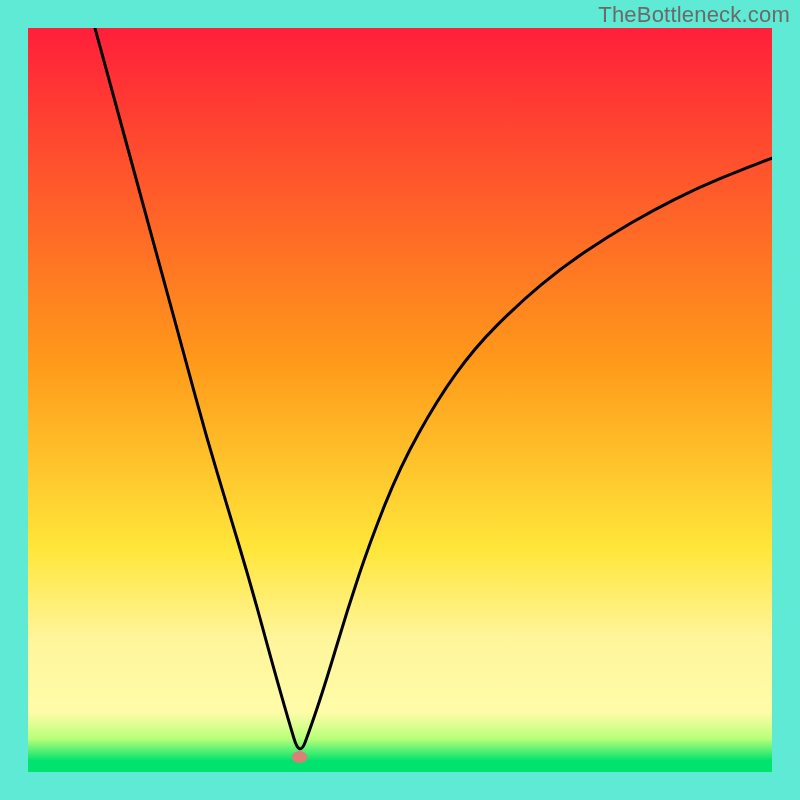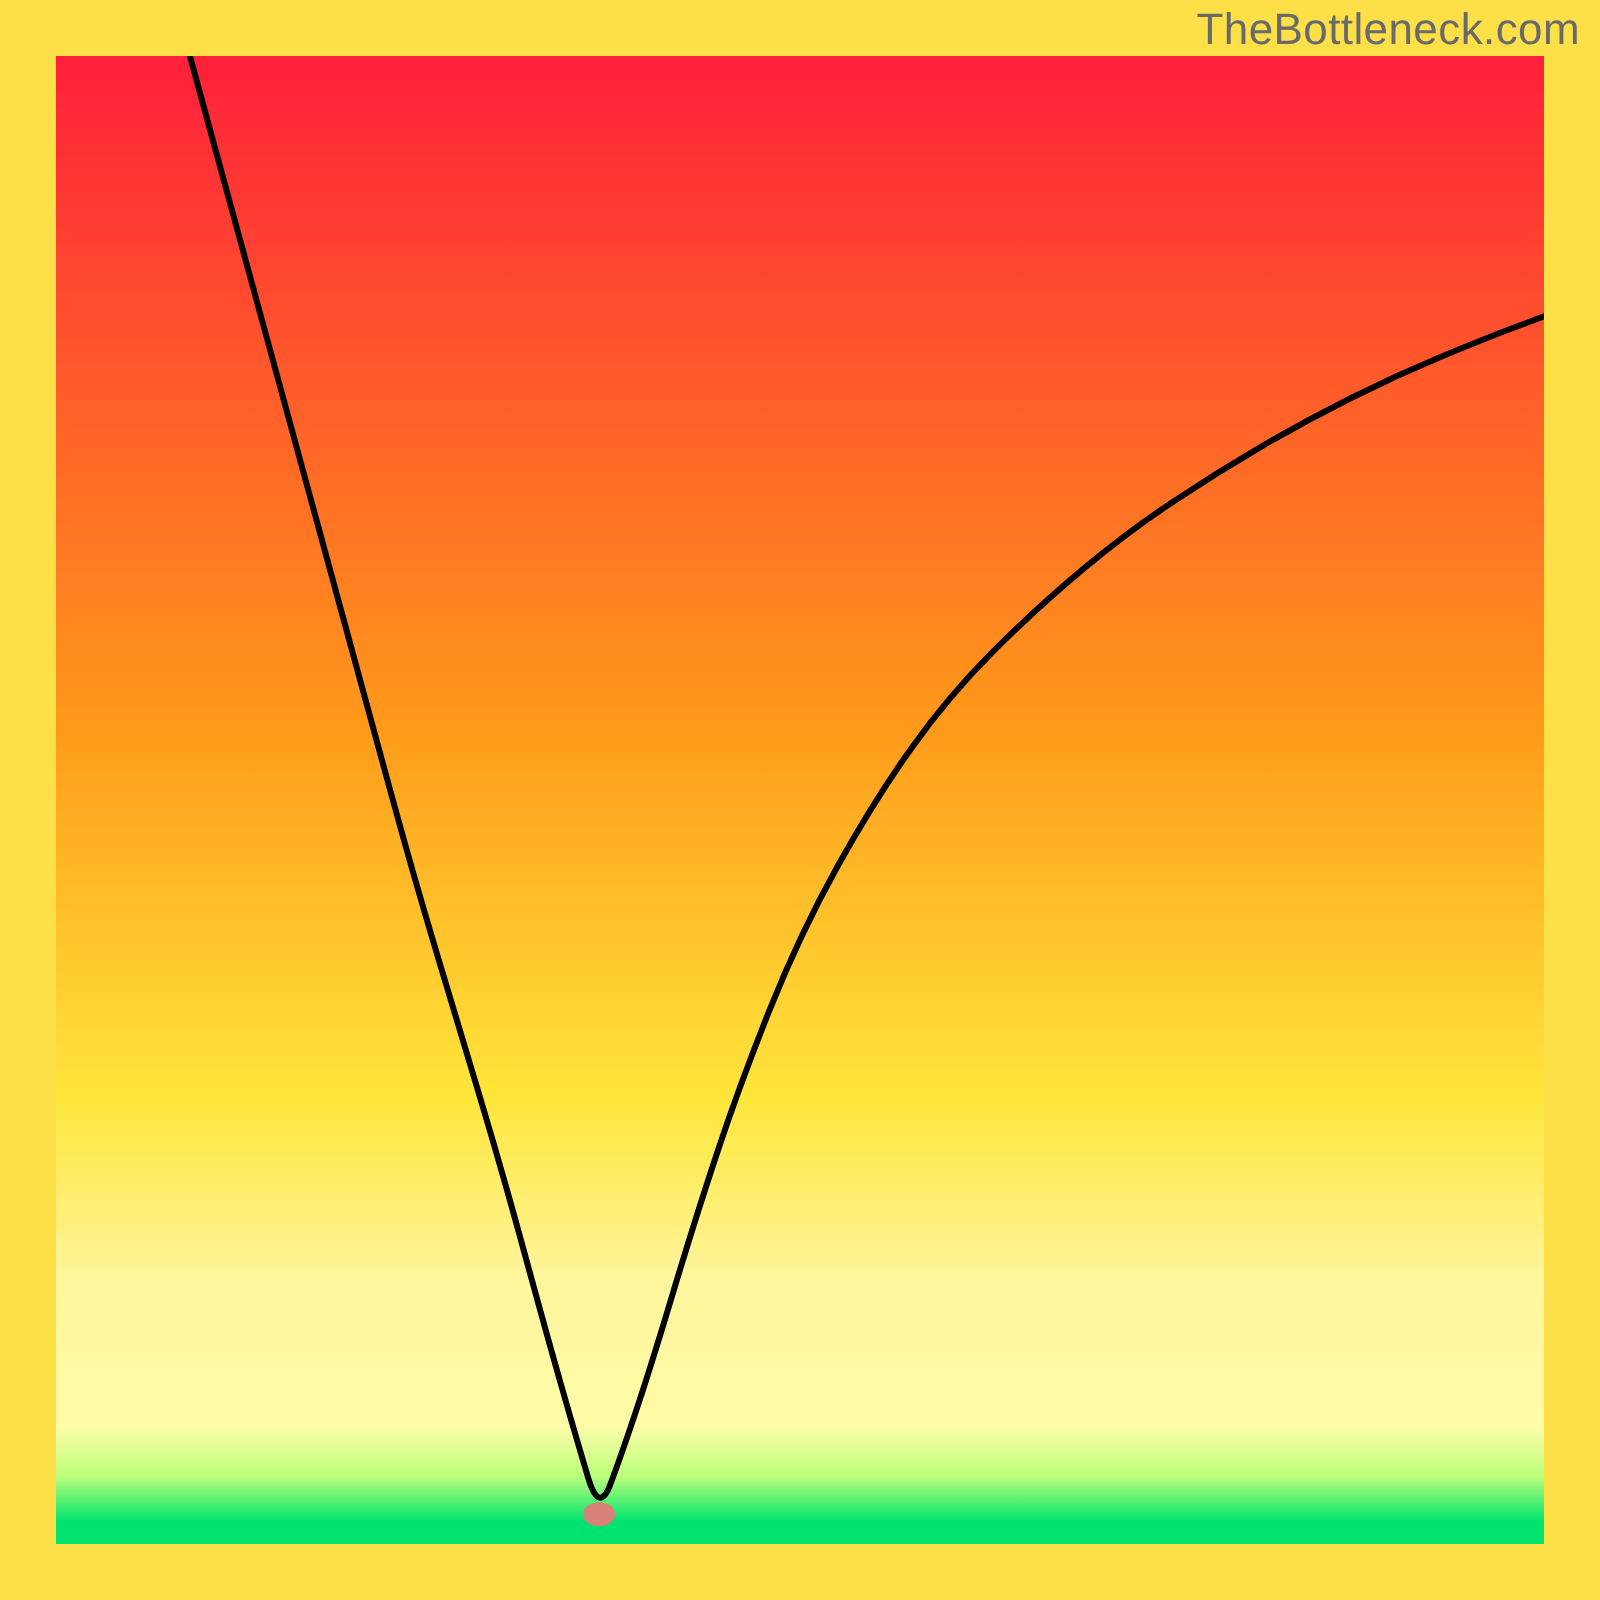--- a/index.html
+++ b/index.html
@@ -8,21 +8,21 @@
     width: 800px;
     height: 800px;
     background: #000;
     font-family: Arial, Helvetica, sans-serif;
     overflow: hidden;
   }
   .frame {
     position: relative;
     width: 800px;
     height: 800px;
-    background: #fde047;
+    background: #5eead4;
   }
   .watermark {
     position: absolute;
     top: 2px;
     right: 10px;
     color: #6a6a6a;
     font-size: 22px;
     font-weight: 400;
     letter-spacing: 0.2px;
     z-index: 5;

